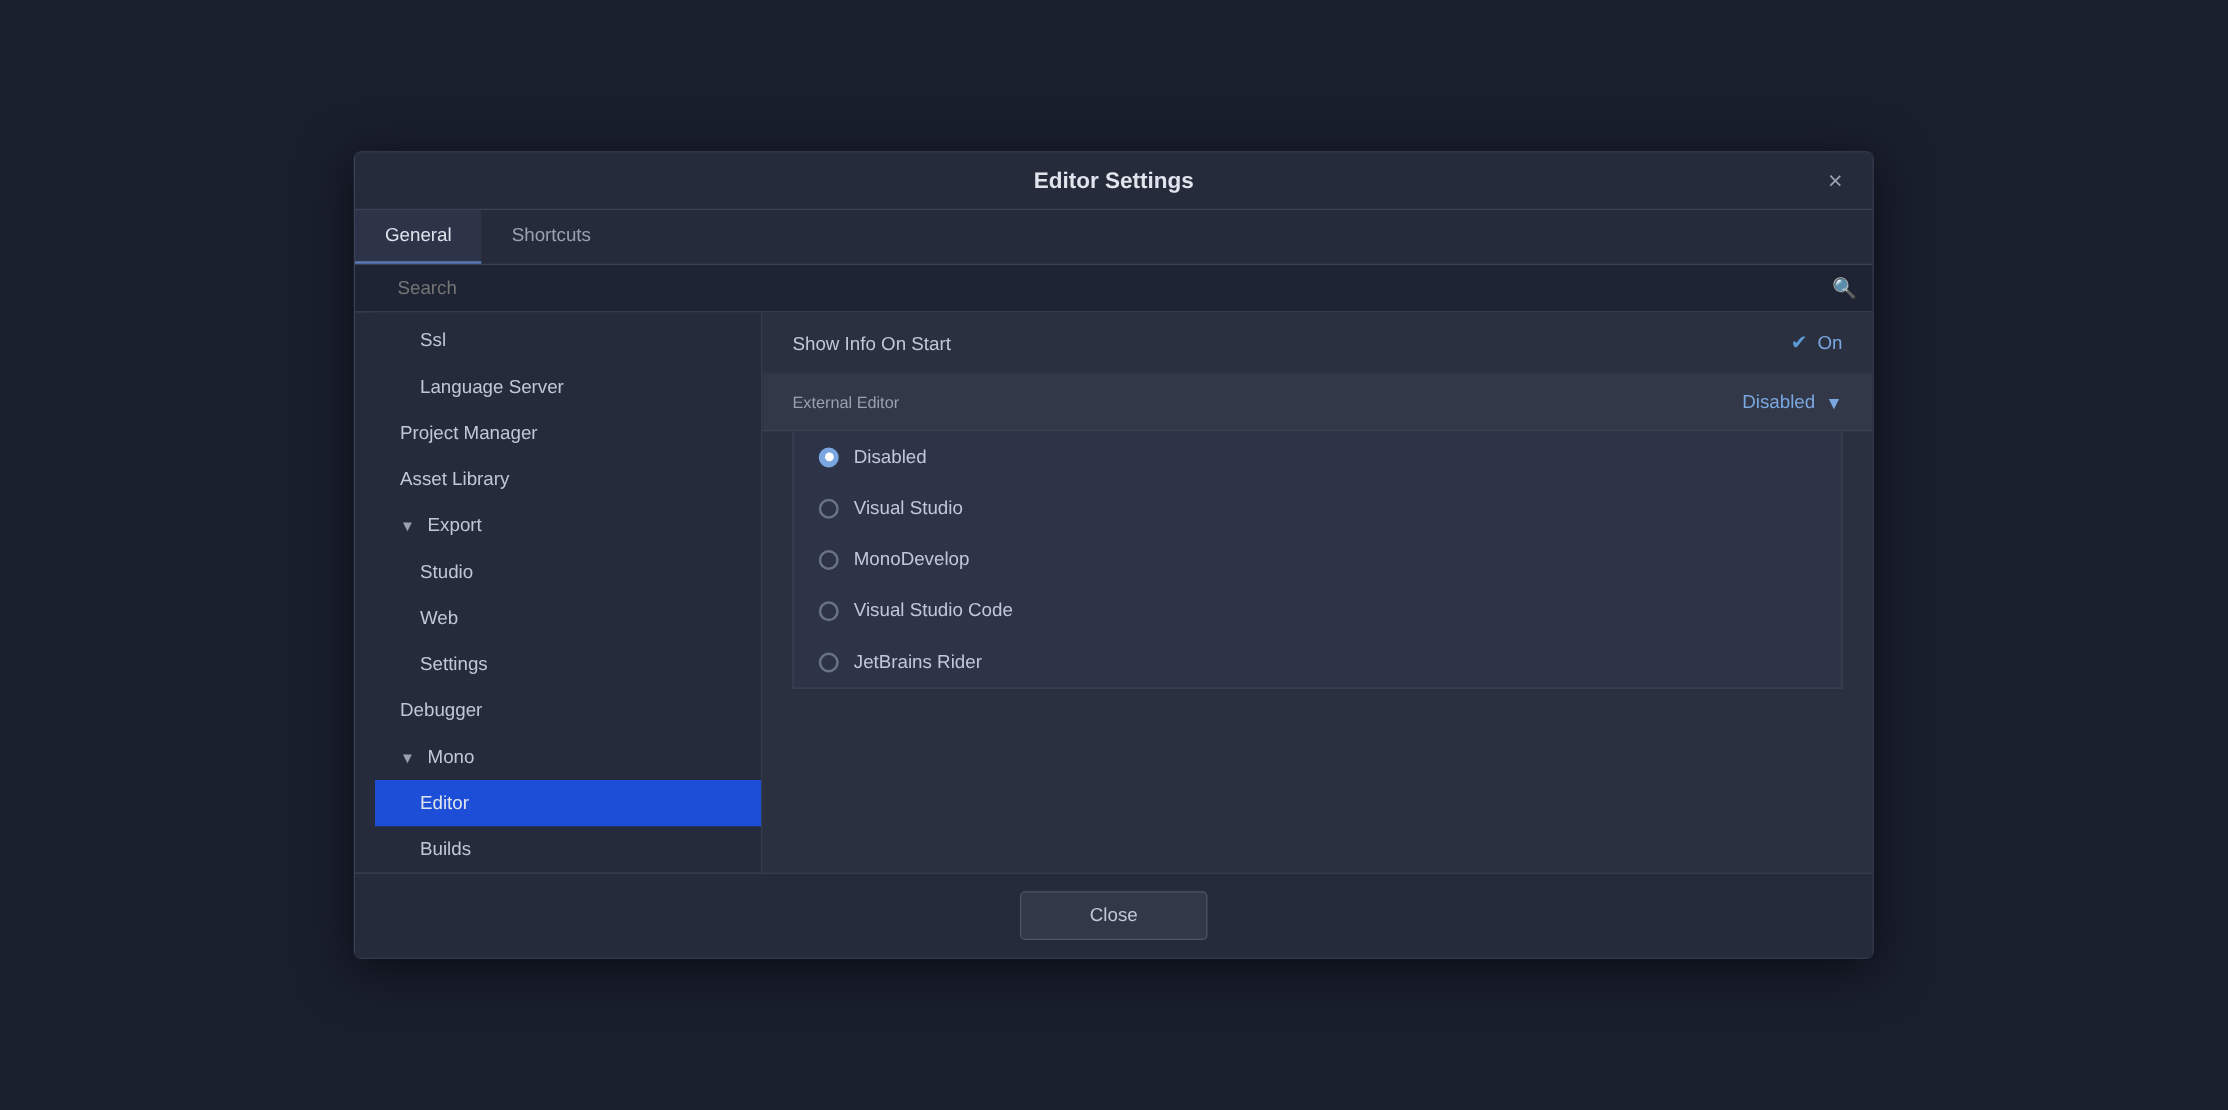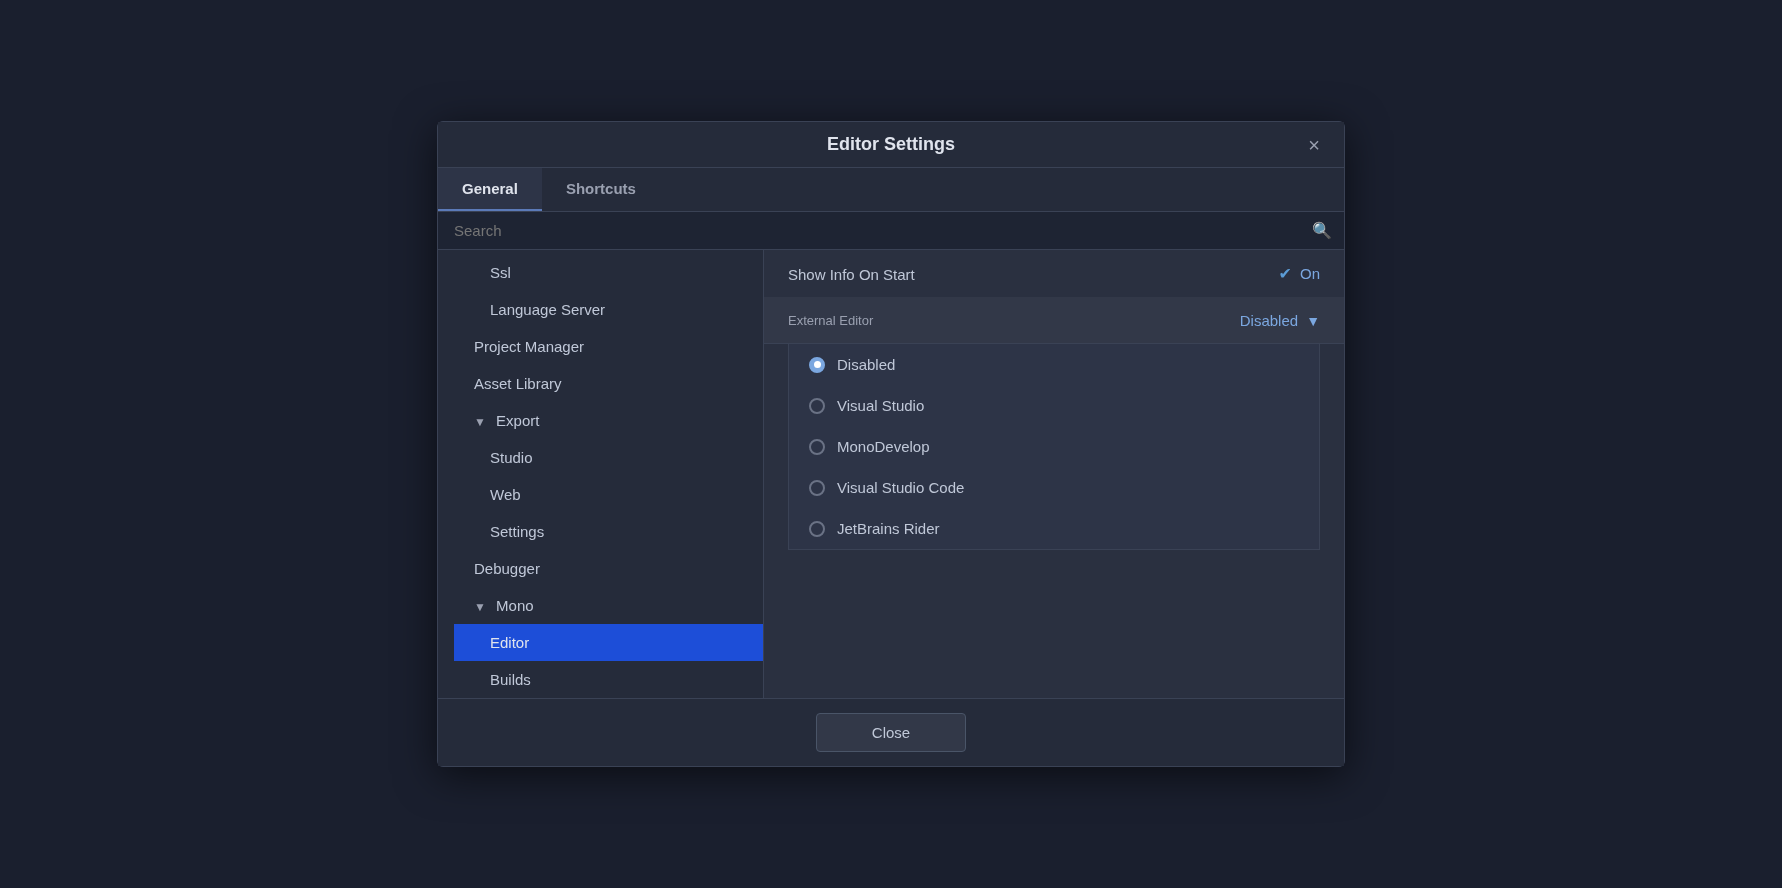--- a/index.html
+++ b/index.html
@@ -6,21 +6,21 @@
     body {
       background: #1a1f2e;
       display: flex;
       justify-content: center;
       align-items: center;
       min-height: 100vh;
       font-family: 'Segoe UI', sans-serif;
       font-size: 15px;
     }
     .dialog {
-      width: 908px;
+      width: 1216px;
       background: #252b3a;
       border: 1px solid #3a4255;
       border-radius: 6px;
       display: flex;
       flex-direction: column;
       box-shadow: 0 8px 40px rgba(0,0,0,0.6);
     }
     .dialog-title-bar {
       display: flex;
       align-items: center;
@@ -46,21 +46,20 @@
       font-size: 20px;
       cursor: pointer;
       line-height: 1;
       padding: 4px 8px;
     }
     .tabs-bar {
       display: flex;
       background: #252b3a;
       border-bottom: 1px solid #3a4255;
       padding: 0 0;
-      font-weight: bold;
     }
     .tab {
       padding: 12px 24px;
       color: #9aa0b0;
       cursor: pointer;
       font-size: 15px;
       border-bottom: 2px solid transparent;
     }
     .tab.active {
       color: #e0e4ed;
@@ -75,20 +74,21 @@
       padding: 0 12px;
     }
     .search-input {
       background: none;
       border: none;
       color: #9aa0b0;
       font-size: 15px;
       padding: 10px 4px;
       flex: 1;
       outline: none;
+      margin-left: 18px;
     }
     .search-icon {
       color: #9aa0b0;
       font-size: 16px;
     }
     .content-area {
       display: flex;
       flex: 1;
       min-height: 0;
       padding-left: 16px;

